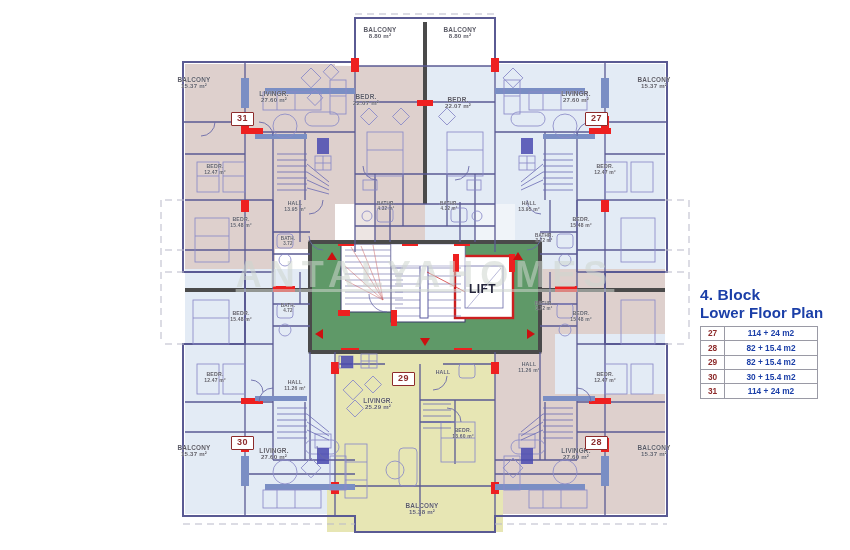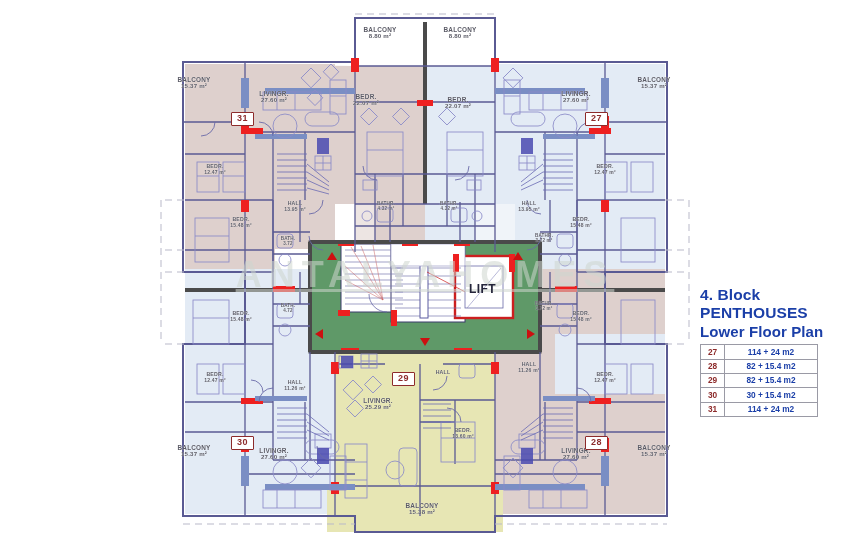--- a/index.html
+++ b/index.html
@@ -589,21 +589,20 @@
         <div class="badge" style="left: 76px; top: 108px;">31</div>
         <div class="badge" style="left: 430px; top: 108px;">27</div>
         <div class="badge" style="left: 237px; top: 368px;">29</div>
         <div class="badge" style="left: 76px; top: 432px;">30</div>
         <div class="badge" style="left: 430px; top: 432px;">28</div>
       </div>
   </div>
 
   <div id="info">
     <div class="t1">4. Block</div>
-    <div class="t2">PENTHOUSES</div>
     <div class="t3">Lower Floor Plan</div>
     <table class="legend">
       <tbody id="legend-body">
           <tr>
             <td class="no">27</td>
             <td class="ar">114 + 24 m2</td>
           </tr>
           <tr>
             <td class="no">28</td>
             <td class="ar">82 + 15.4 m2</td>

